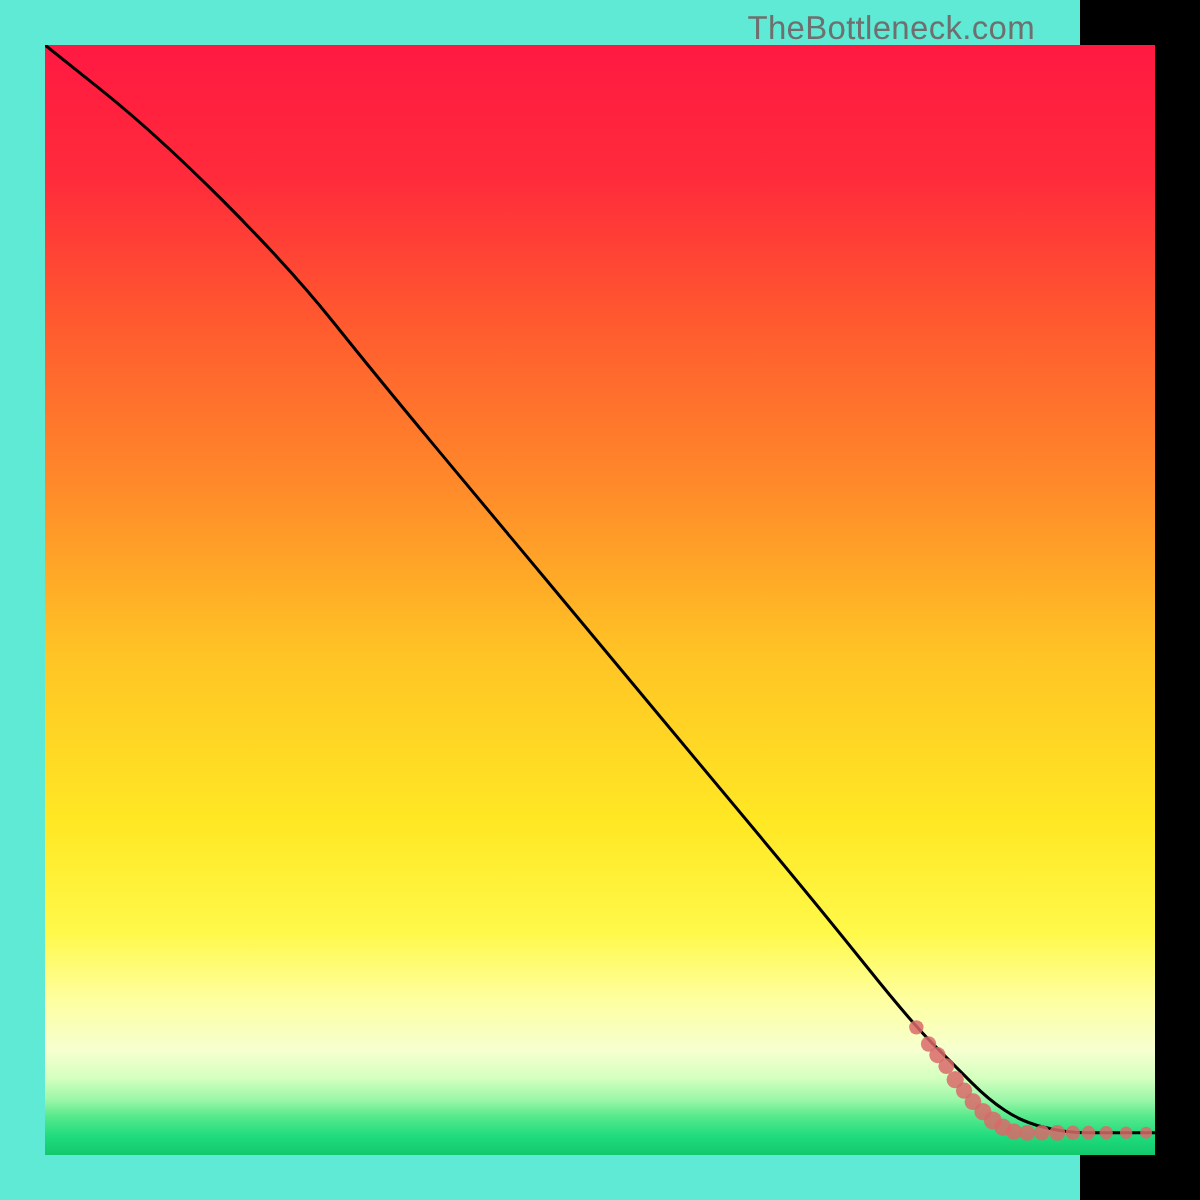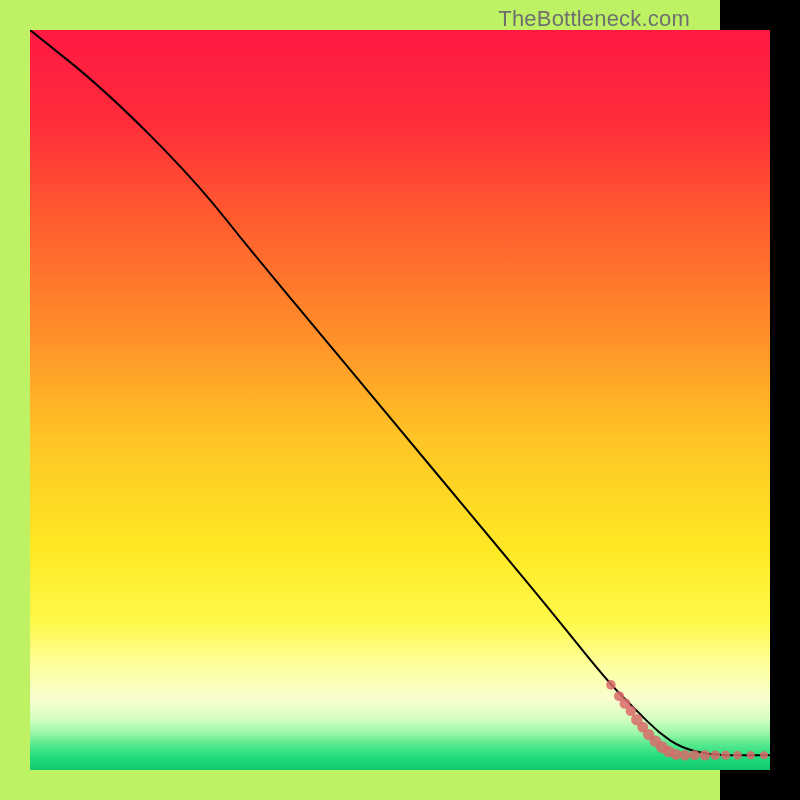--- a/index.html
+++ b/index.html
@@ -7,21 +7,21 @@
     padding: 0;
     width: 800px;
     height: 800px;
     background: #000;
     font-family: Arial, Helvetica, sans-serif;
   }
   .stage {
     position: relative;
     width: 720px;
     height: 800px;
-    background: #bef264;
+    background: #5eead4;
   }
   .plot-frame {
     position: absolute;
     left: 30px;
     top: 30px;
     width: 740px;
     height: 740px;
     overflow: hidden;
   }
   .watermark {

